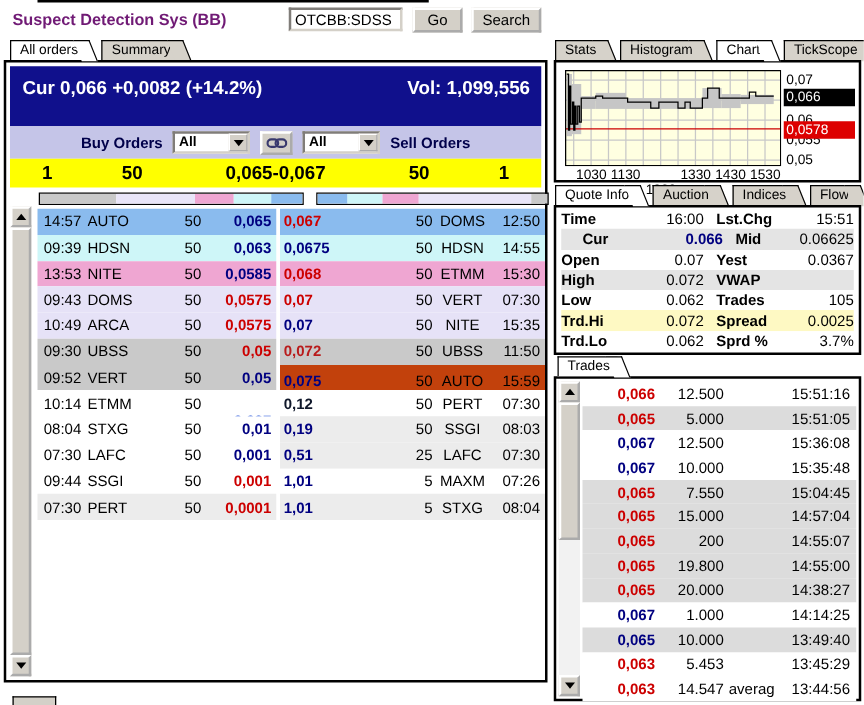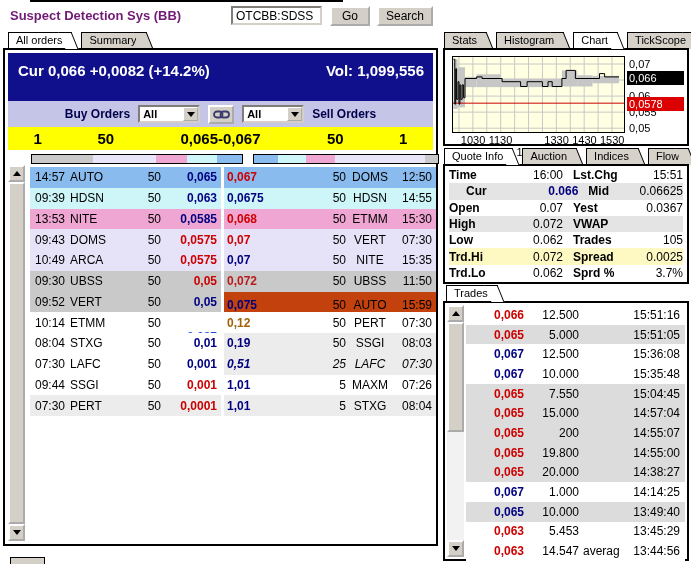--- a/index.html
+++ b/index.html
@@ -277,21 +277,21 @@
           </div>
         </div>
         <div class="book-row">
           <div class="half bid" style="background: rgb(255, 255, 255);">
             <span class="c bid-time">10:14</span>
             <span class="c bid-mm">ETMM</span>
             <span class="c bid-size">50</span>
             <span class="c bid-price" style="color: #1d4ed8; margin-top: 28px;">0,037</span>
           </div>
           <div class="half ask" style="background: rgb(255, 255, 255);">
-            <span class="c ask-price" style="color: #a16207;">0,12</span>
+            <span class="c ask-price" style="color: #0f172a;">0,12</span>
             <span class="c ask-size">50</span>
             <span class="c ask-mm">PERT</span>
             <span class="c ask-time">07:30</span>
           </div>
         </div>
         <div class="book-row">
           <div class="half bid" style="background: rgb(255, 255, 255);">
             <span class="c bid-time">08:04</span>
             <span class="c bid-mm">STXG</span>
             <span class="c bid-size">50</span>
@@ -304,21 +304,21 @@
             <span class="c ask-time">08:03</span>
           </div>
         </div>
         <div class="book-row">
           <div class="half bid" style="background: rgb(255, 255, 255);">
             <span class="c bid-time">07:30</span>
             <span class="c bid-mm">LAFC</span>
             <span class="c bid-size">50</span>
             <span class="c bid-price" style="color: rgb(0, 0, 128);">0,001</span>
           </div>
-          <div class="half ask" style="background: rgb(236, 236, 236); font-style: italic;">
+          <div class="half ask" style="background: rgb(236, 236, 236);">
             <span class="c ask-price" style="color: rgb(0, 0, 128);">0,51</span>
             <span class="c ask-size">25</span>
             <span class="c ask-mm">LAFC</span>
             <span class="c ask-time">07:30</span>
           </div>
         </div>
         <div class="book-row">
           <div class="half bid" style="background: rgb(255, 255, 255);">
             <span class="c bid-time">09:44</span>
             <span class="c bid-mm">SSGI</span>

